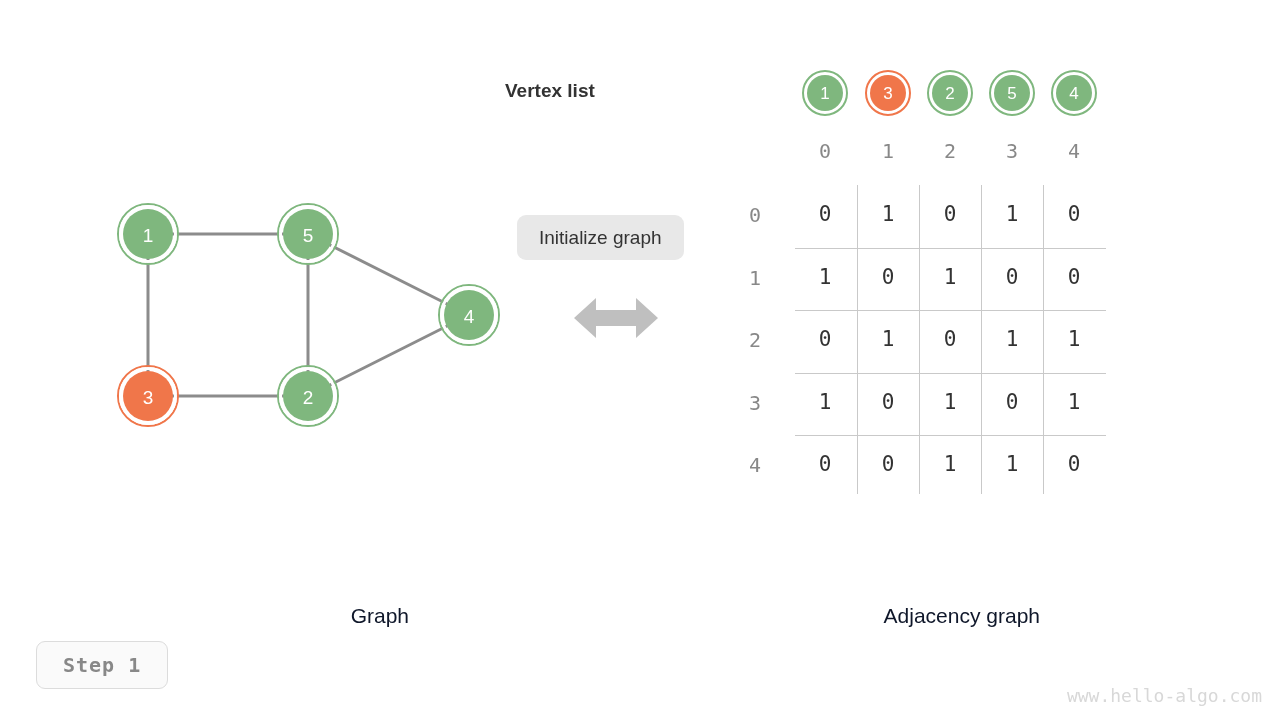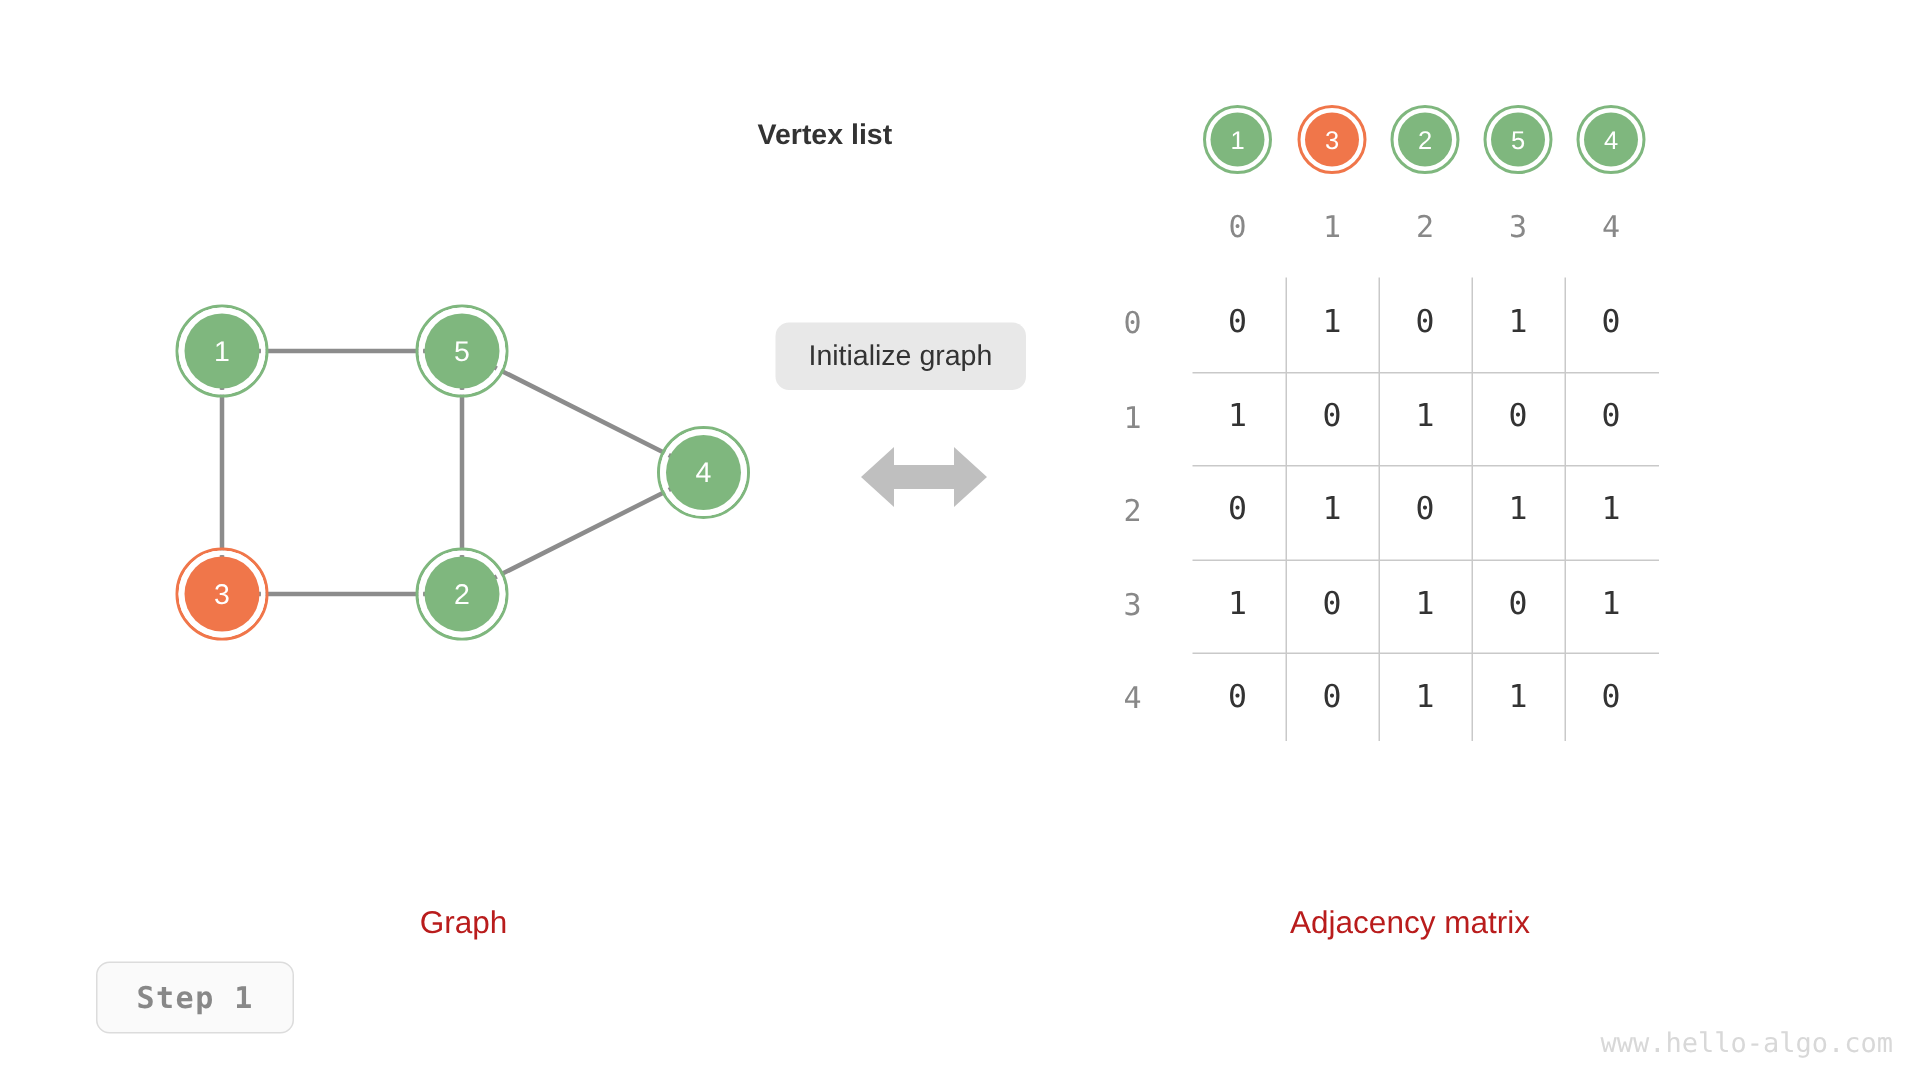--- a/index.html
+++ b/index.html
@@ -161,22 +161,22 @@
   .hline {
     position: absolute;
     height: 1px;
     background: #c9c9c9;
   }
 
   
   .caption {
     position: absolute;
     font-size: 21px;
-    color: #b91c1c;
-    text-align: center;
+    color: #0f172a;
+    text-align: right;
     white-space: nowrap;
   }
   #caption-graph  { left: 209px; top: 604px; width: 200px; }
   #caption-matrix { left: 840px; top: 604px; width: 200px; }
 
   
   #step-badge {
     position: absolute;
     left: 36px;
     top: 641px;
@@ -184,21 +184,20 @@
     border: 1px solid #dcdcdc;
     border-radius: 9px;
     background: #fafafa;
     font-family: "DejaVu Sans Mono", monospace;
     font-size: 20px;
     font-weight: bold;
     color: #888888;
     letter-spacing: 1px;
     line-height: 1;
     white-space: nowrap;
-    margin-left: 28px;
   }
 
   
   #watermark {
     position: absolute;
     right: 18px;
     bottom: 14px;
     font-family: "DejaVu Sans Mono", monospace;
     font-size: 18px;
     color: #d8d8d8;
@@ -330,19 +329,19 @@
         <div class="cell-value" style="left: 411px; top: 390px;">1</div>
         <div class="cell-value" style="left: 162px; top: 452px;">0</div>
         <div class="cell-value" style="left: 225px; top: 452px;">0</div>
         <div class="cell-value" style="left: 287px; top: 452px;">1</div>
         <div class="cell-value" style="left: 349px; top: 452px;">1</div>
         <div class="cell-value" style="left: 411px; top: 452px;">0</div>
       </div>
   </div>
 
   <div class="caption" id="caption-graph">Graph</div>
-  <div class="caption" id="caption-matrix">Adjacency matrix</div>
+  <div class="caption" id="caption-matrix">Adjacency graph</div>
 
   <div id="step-badge">Step 1</div>
 
   <div id="watermark">www.hello-algo.com</div>
 
 </div>
 
 </body></html>

